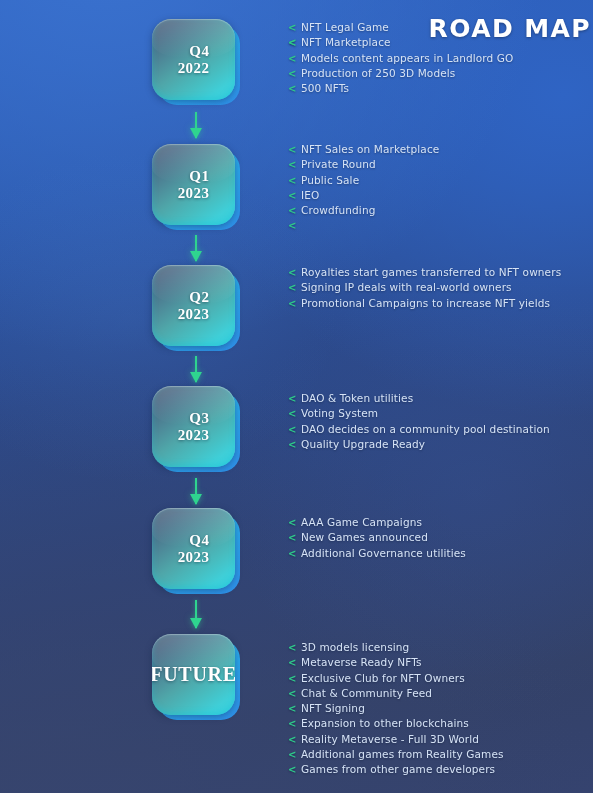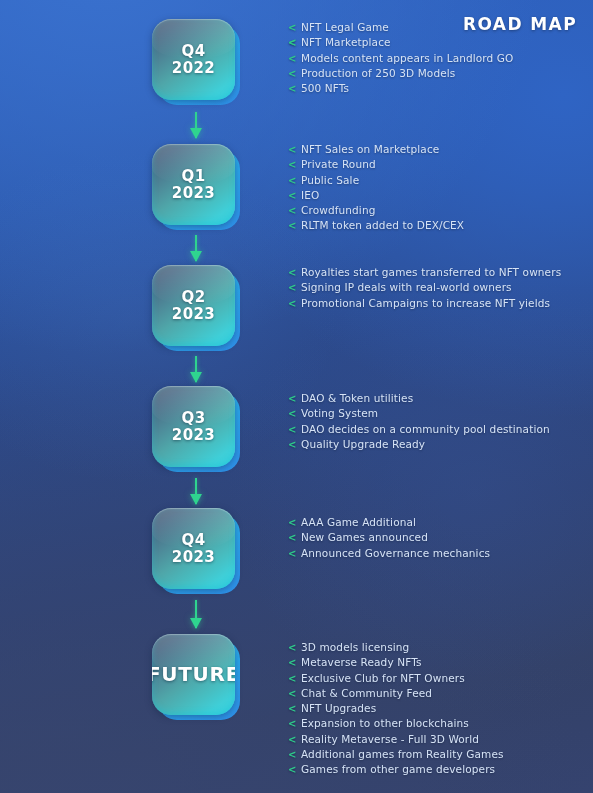--- a/index.html
+++ b/index.html
@@ -31,24 +31,24 @@
     content:"";
     position:absolute; inset:0;
     background:
       radial-gradient(60% 40% at 80% 62%, rgba(60,90,160,.25) 0%, rgba(60,90,160,0) 70%),
       radial-gradient(50% 30% at 22% 40%, rgba(70,120,200,.18) 0%, rgba(70,120,200,0) 70%);
   }
 
   
   #title {
     position:absolute;
-    right:16px;
+    right:2px;
     top:14px;
     color:#ffffff;
-    font-size:17px;
+    font-size:25px;
     font-weight:bold;
     letter-spacing:1.4px;
     text-shadow:0 1px 3px rgba(0,0,0,.35);
     z-index:6;
   }
 
   
   #timeline {
     position:absolute;
     inset:0;
@@ -106,23 +106,24 @@
     background:linear-gradient(180deg, rgba(255,255,255,.16) 0%, rgba(255,255,255,0) 100%);
     pointer-events:none;
   }
   .stage-label {
     position:relative;
     color:#ffffff;
     font-weight:bold;
     font-size:15px;
     line-height:17px;
     letter-spacing:.4px;
-    text-align:center;
+    text-align:right;
     text-shadow:0 1px 3px rgba(0,20,40,.45);
     z-index:2;
+    font-family:Liberation Serif, serif;
   }
   .stage-label.single { font-size:20px; letter-spacing:.7px; }
 
   
   .items {
     position:absolute;
     left:288px;
     width:300px;
     list-style:none;
   }
@@ -202,21 +203,21 @@
       <div class="stage-box">
         <div class="stage-label">Q1<br>2023</div>
       </div>
     </div>
     <ul class="items" style="top: 142px;">
       <li><span class="chev">&lt;</span><span>NFT Sales on Marketplace</span></li>
       <li><span class="chev">&lt;</span><span>Private Round</span></li>
       <li><span class="chev">&lt;</span><span>Public Sale</span></li>
       <li><span class="chev">&lt;</span><span>IEO</span></li>
       <li><span class="chev">&lt;</span><span>Crowdfunding</span></li>
-      <li><span class="chev">&lt;</span><span>RLTM token added to DEX/CEX</span></li>
+      <li><span class="chev">&lt;</span></li>
     </ul>
     <div class="arrow" style="top: 235px; height: 26px;">
       <div class="shaft"></div>
       <div class="head"></div>
     </div>
     <div class="stage-wrap" style="top: 264px;">
       <div class="stage-glow"></div>
       <div class="stage-box">
         <div class="stage-label">Q2<br>2023</div>
       </div>
@@ -246,38 +247,38 @@
       <div class="shaft"></div>
       <div class="head"></div>
     </div>
     <div class="stage-wrap" style="top: 507px;">
       <div class="stage-glow"></div>
       <div class="stage-box">
         <div class="stage-label">Q4<br>2023</div>
       </div>
     </div>
     <ul class="items" style="top: 515px;">
-      <li><span class="chev">&lt;</span><span>AAA Game Additional</span></li>
+      <li><span class="chev">&lt;</span><span>AAA Game Campaigns</span></li>
       <li><span class="chev">&lt;</span><span>New Games announced</span></li>
-      <li><span class="chev">&lt;</span><span>Announced Governance mechanics</span></li>
+      <li><span class="chev">&lt;</span><span>Additional Governance utilities</span></li>
     </ul>
     <div class="arrow" style="top: 600px; height: 28px;">
       <div class="shaft"></div>
       <div class="head"></div>
     </div>
     <div class="stage-wrap" style="top: 633px;">
       <div class="stage-glow"></div>
       <div class="stage-box">
         <div class="stage-label single">FUTURE</div>
       </div>
     </div>
     <ul class="items" style="top: 640px;">
       <li><span class="chev">&lt;</span><span>3D models licensing</span></li>
       <li><span class="chev">&lt;</span><span>Metaverse Ready NFTs</span></li>
       <li><span class="chev">&lt;</span><span>Exclusive Club for NFT Owners</span></li>
       <li><span class="chev">&lt;</span><span>Chat &amp; Community Feed</span></li>
-      <li><span class="chev">&lt;</span><span>NFT Upgrades</span></li>
+      <li><span class="chev">&lt;</span><span>NFT Signing</span></li>
       <li><span class="chev">&lt;</span><span>Expansion to other blockchains</span></li>
       <li><span class="chev">&lt;</span><span>Reality Metaverse - Full 3D World</span></li>
       <li><span class="chev">&lt;</span><span>Additional games from Reality Games</span></li>
       <li><span class="chev">&lt;</span><span>Games from other game developers</span></li>
     </ul>
   </div>
 
 </body></html>

